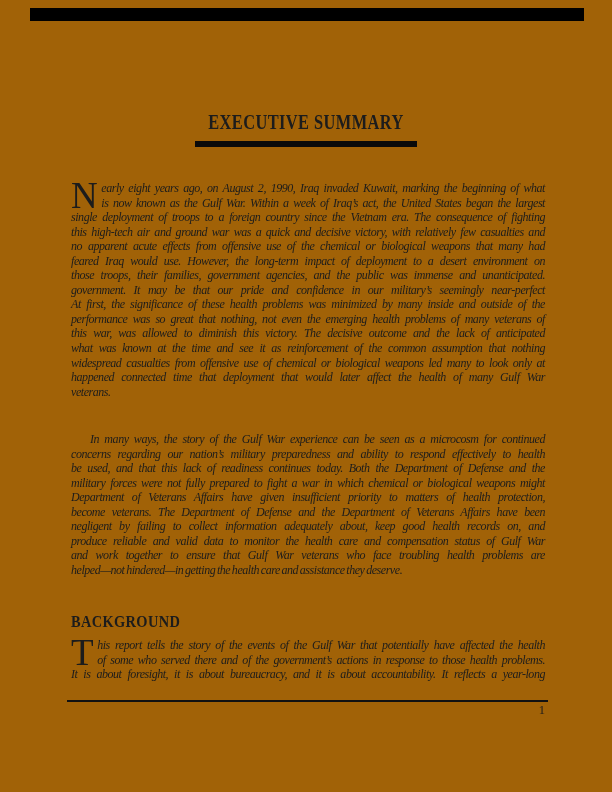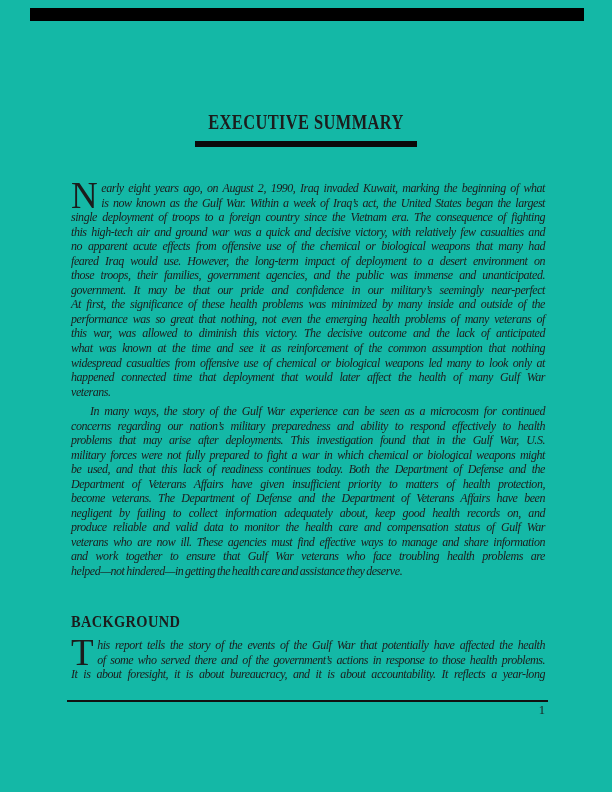--- a/index.html
+++ b/index.html
@@ -1,19 +1,19 @@
 <!DOCTYPE html>
 <html><head>
 <meta charset="utf-8">
 <style>
   html,body{margin:0;padding:0;background:#ffffff;}
   .page{
     position:relative;
     width:612px;height:792px;
-    background:#14b8a6;
+    background:#a16207;
     margin:0 auto;
     overflow:hidden;
     font-family:"Liberation Serif","DejaVu Serif",serif;
     color:#1c1c1c;
   }
   
   .scan-bar{
     position:absolute;left:30px;top:8px;width:554px;height:13px;
     background:#000;
   }
@@ -29,21 +29,21 @@
   .title-rule{
     position:absolute;left:0;right:0;top:141px;
     margin:0 auto;width:222px;height:6px;background:#0a0a0a;
   }
   .textcol{
     position:absolute;left:71px;width:474px;
     font-size:12px;line-height:14.55px;
     letter-spacing:-0.45px;word-spacing:-0.9px;
   }
   .p1{top:181px;}
-  .p2{top:404px;}
+  .p2{top:432px;}
   .p3{top:638px;}
   .line{
     text-align:justify;
     text-align-last:justify;
     white-space:normal;
     height:14.55px;overflow:visible;font-style:italic;
   }
   .line.last-left{text-align-last:left;}
   .indent-first .line:first-child{text-indent:19px;}
   .dropcap{
@@ -95,28 +95,26 @@
         <div class="line">widespread casualties from offensive use of chemical or biological weapons led many to look only at</div>
         <div class="line">happened connected time that deployment that would later affect the health of many Gulf War</div>
         <div class="line last-left">veterans.</div>
       </div>
   </div>
 
   <div class="textcol p2 indent-first">
     <div>
         <div class="line">In many ways, the story of the Gulf War experience can be seen as a microcosm for continued</div>
         <div class="line">concerns regarding our nation’s military preparedness and ability to respond effectively to health</div>
-        <div class="line">problems that may arise after deployments. This investigation found that in the Gulf War, U.S.</div>
+        <div class="line">be used, and that this lack of readiness continues today.  Both the Department of Defense and the</div>
         <div class="line">military forces were not fully prepared to fight a war in which chemical or biological weapons might</div>
-        <div class="line">be used, and that this lack of readiness continues today.  Both the Department of Defense and the</div>
         <div class="line">Department of Veterans Affairs have given insufficient priority to matters of health protection,</div>
         <div class="line">become veterans. The Department of Defense and the Department of Veterans Affairs have been</div>
         <div class="line">negligent by failing to collect information adequately about, keep good health records on, and</div>
         <div class="line">produce reliable and valid data to monitor the health care and compensation status of Gulf War</div>
-        <div class="line">veterans who are now ill.  These agencies must find effective ways to manage and share information</div>
         <div class="line">and work together to ensure that Gulf War veterans who face troubling health problems are</div>
         <div class="line last-left">helped—not hindered—in getting the health care and assistance they deserve.</div>
       </div>
   </div>
 
   <div class="section-heading">BACKGROUND</div>
 
   <div class="textcol p3">
     <span class="dropcap">T</span>
     <div>

